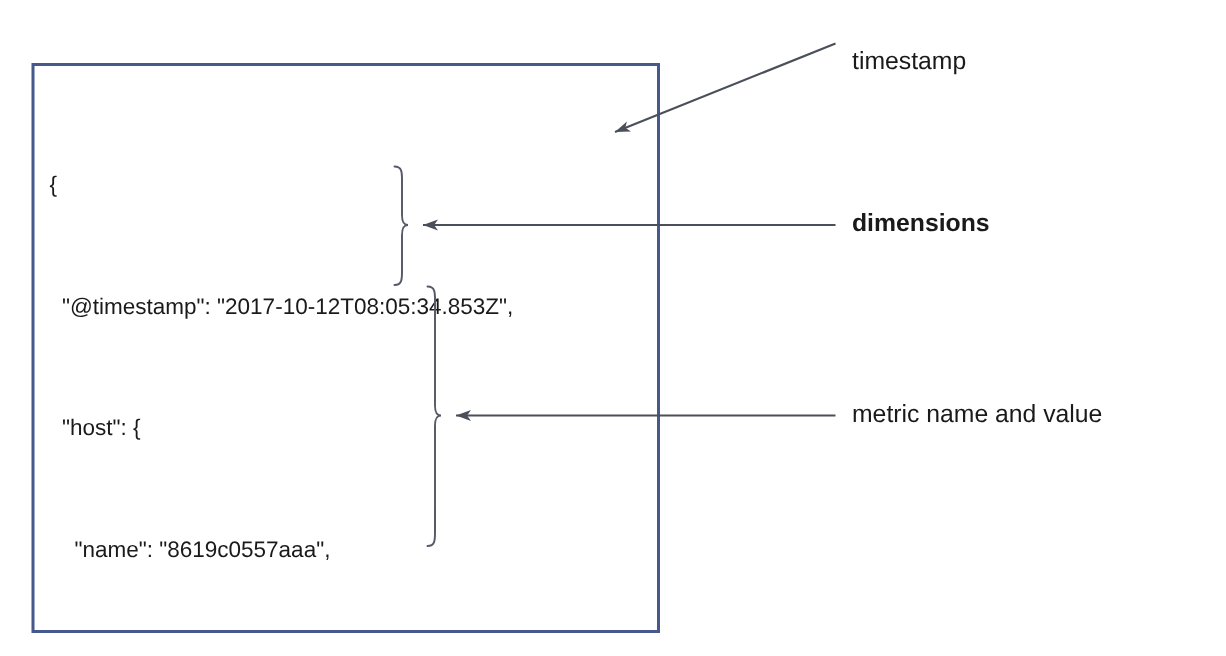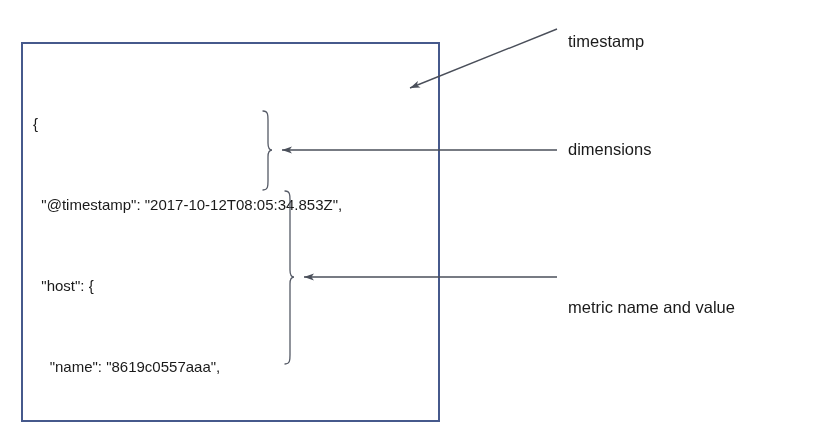--- a/index.html
+++ b/index.html
@@ -45,22 +45,22 @@
 
   
   .annot-label {
     position: absolute;
     font-family: "Liberation Sans", sans-serif;
     font-size: 16.5px;
     color: #1a1a1a;
     white-space: nowrap;
   }
   #label-timestamp { left: 568px; top: 32px; }
-  #label-dimensions { left: 568px; top: 140px; }
-  #label-metric { left: 568px; top: 267px; margin-top: 31px; }
+  #label-dimensions { left: 568px; top: 140px; font-weight: bold; }
+  #label-metric { left: 568px; top: 267px; }
 
   
   #overlay {
     position: absolute;
     left: 0;
     top: 0;
     width: 817px;
     height: 437px;
     pointer-events: none;
   }

